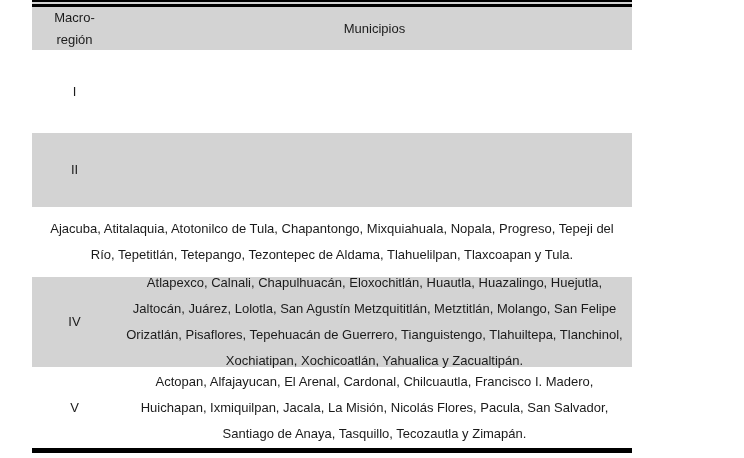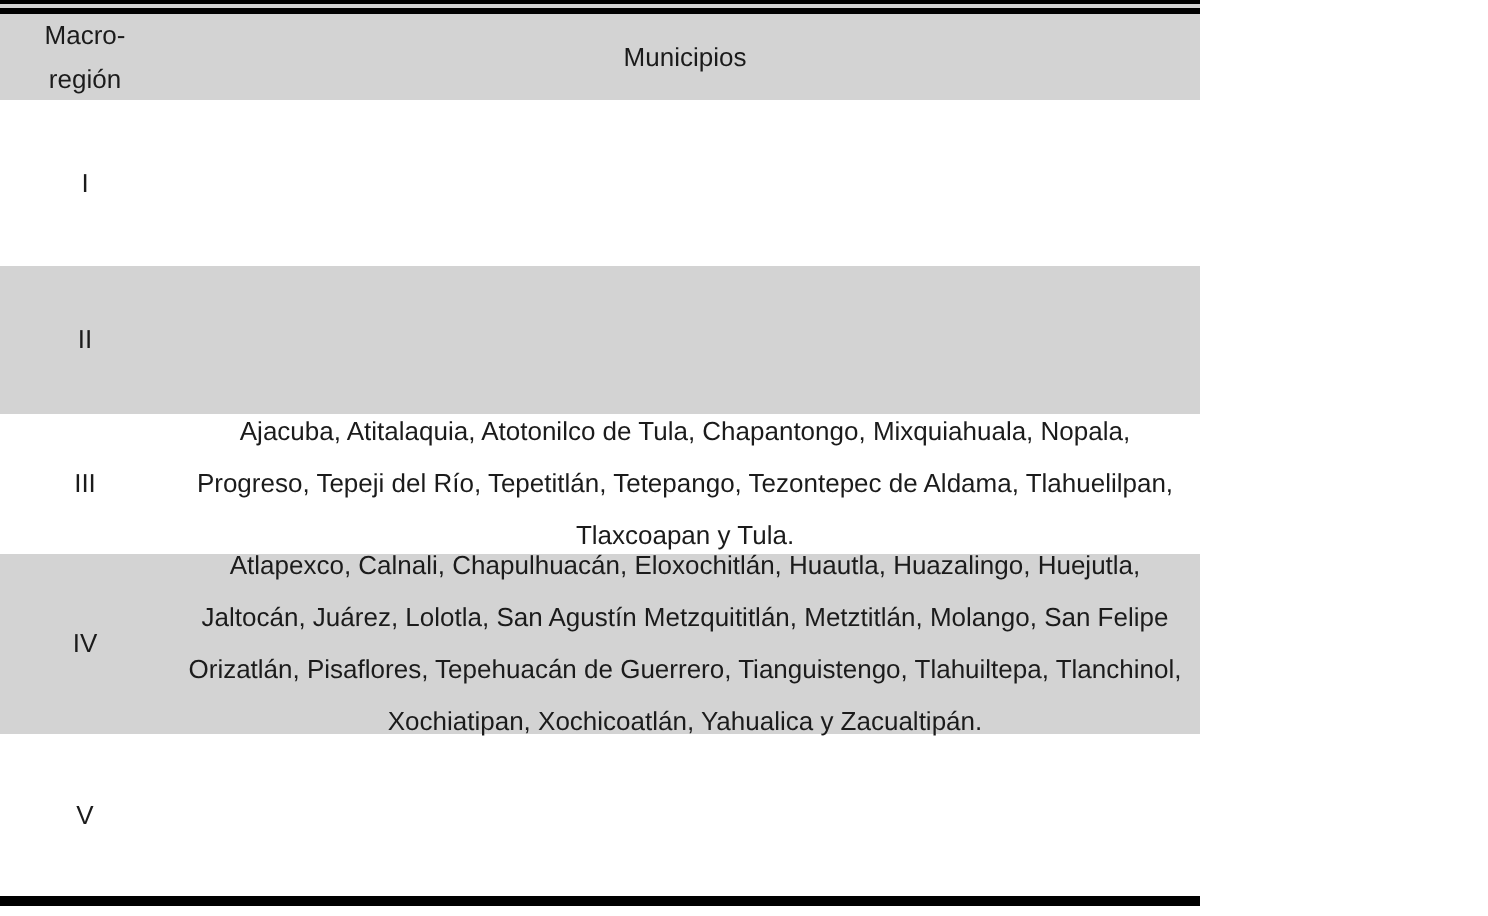--- a/index.html
+++ b/index.html
@@ -3,21 +3,21 @@
 <meta charset="utf-8">
 <style>
   * { margin: 0; padding: 0; box-sizing: border-box; }
   body {
     width: 744px; height: 458px;
     background: #ffffff;
     font-family: "Liberation Sans", "DejaVu Sans", sans-serif;
     color: #1b1b1b;
     overflow: hidden;
   }
-  .table-wrap { width: 600px; }
+  .table-wrap { width: 600px; margin-left: 32px; }
   .rule-thin  { height: 2px; background: #000000; }
   .rule-gap   { height: 2px; background: #d3d3d3; }
   .rule-thick { height: 3px; background: #000000; }
   .rule-bottom{ height: 5px; background: #000000; }
 
   .row {
     display: flex;
     align-items: center;
     width: 100%;
   }
@@ -64,28 +64,28 @@
 
   <div class="row row-1">
     <div class="cell-region">I</div>
   </div>
 
   <div class="row row-2 shaded">
     <div class="cell-region">II</div>
   </div>
 
   <div class="row row-3">
-    <div class="cell-region">III</div>
     <div class="cell-muni">Ajacuba, Atitalaquia, Atotonilco de Tula, Chapantongo, Mixquiahuala, Nopala, Progreso, Tepeji del Río, Tepetitlán, Tetepango, Tezontepec de Aldama, Tlahuelilpan, Tlaxcoapan y Tula.</div>
   </div>
 
   <div class="row row-4 shaded">
     <div class="cell-region">IV</div>
     <div class="cell-muni">Atlapexco, Calnali, Chapulhuacán, Eloxochitlán, Huautla, Huazalingo, Huejutla, Jaltocán, Juárez, Lolotla, San Agustín Metzquititlán, Metztitlán, Molango, San Felipe Orizatlán, Pisaflores, Tepehuacán de Guerrero, Tianguistengo, Tlahuiltepa, Tlanchinol, Xochiatipan, Xochicoatlán, Yahualica y Zacualtipán.</div>
   </div>
 
   <div class="row row-5">
     <div class="cell-region">V</div>
+    <div class="cell-muni">Actopan, Alfajayucan, El Arenal, Cardonal, Chilcuautla, Francisco I. Madero, Huichapan, Ixmiquilpan, Jacala, La Misión, Nicolás Flores, Pacula, San Salvador, Santiago de Anaya, Tasquillo, Tecozautla y Zimapán.</div>
   </div>
 
   <div class="rule-bottom"></div>
 
 </div>
 
 </body></html>

